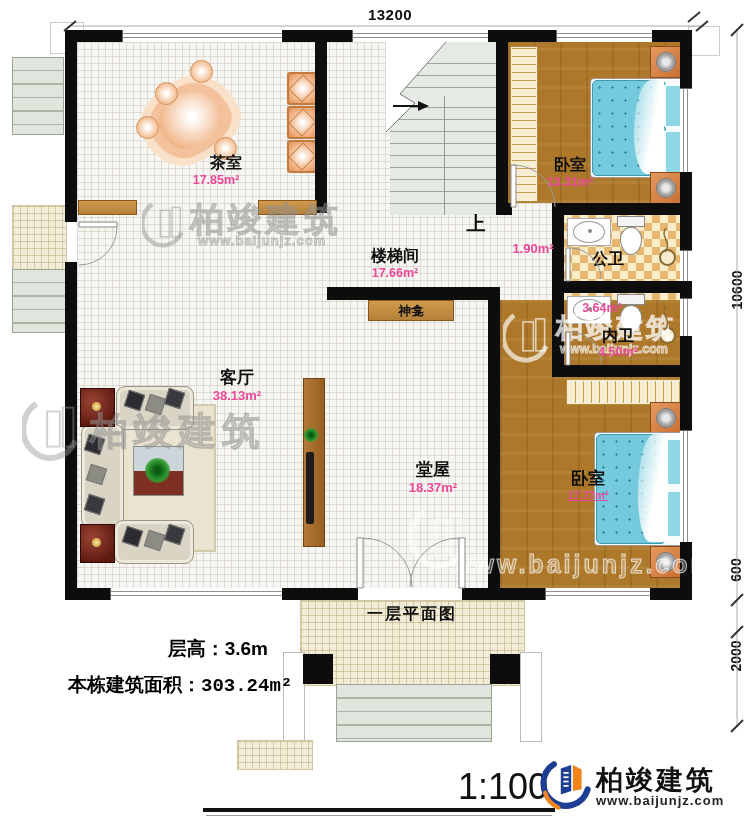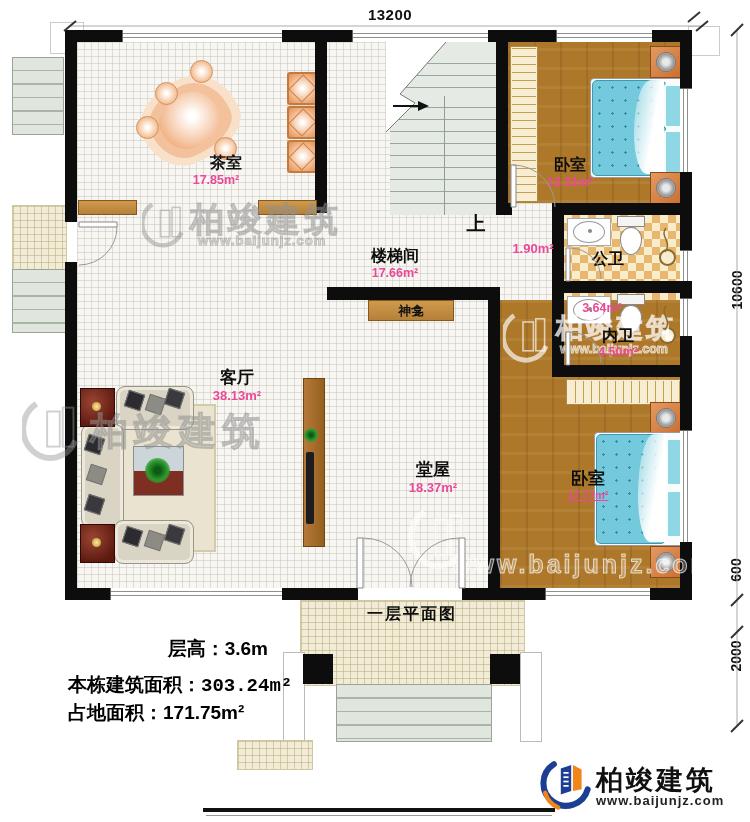--- a/index.html
+++ b/index.html
@@ -283,22 +283,22 @@
   <div class="abs lb rarea" style="left:394px;top:480px;width:78px;font-size:13px;">18.37m²</div>
   <div class="abs lb rname" style="left:352px;top:606px;width:120px;letter-spacing:2px;">一层平面图</div>
 
   <div class="abs lb dimh" style="left:330px;top:6px;width:120px;">13200</div>
   <div class="abs lb vdim" style="left:710px;top:282px;width:54px;">10600</div>
   <div class="abs lb vdim" style="left:716px;top:562px;width:40px;">600</div>
   <div class="abs lb vdim" style="left:712px;top:648px;width:48px;">2000</div>
 
   <div class="abs lb stat" style="left:68px;top:616px;width:200px;text-align:right;margin-top:20px;">层高：3.6m</div>
   <div class="abs lb stat" style="left:68px;top:672px;font-family:Liberation Mono, monospace;">本栋建筑面积：303.24m²</div>
-  <div class="abs lb stat" style="left:68px;top:700px;">占地面积：171.75m²</div>
-
+
+  <div class="abs lb tscale" style="left:458px;top:766px;">1:100</div>
   <div class="abs lb" style="left:203px;top:808px;width:352px;height:4px;background:#111;"></div>
   <div class="abs lb" style="left:206px;top:815px;width:346px;height:1px;background:#9a9a9a;"></div>
   <svg class="abs lb" style="left:540px;top:758px;" width="52" height="54" viewBox="0 0 60 60">
     <path d="M16,6 A26,26 0 1 0 55,35" fill="none" stroke="#1c3f94" stroke-width="7" stroke-linecap="round"></path>
     <path d="M6,39 A27,27 0 0 0 21,56" fill="none" stroke="#f08519" stroke-width="5" stroke-linecap="round"></path>
     <polygon points="24,11 36,7 36,37 24,41" fill="#1c3f94"></polygon>
     <polygon points="38,7 48,12 48,35 38,37" fill="#f08519"></polygon>
     <rect x="27" y="15" width="6" height="2" fill="#fff"></rect>
       <rect x="27" y="20" width="6" height="2" fill="#fff"></rect>
     <rect x="27" y="25" width="6" height="2" fill="#fff"></rect>

